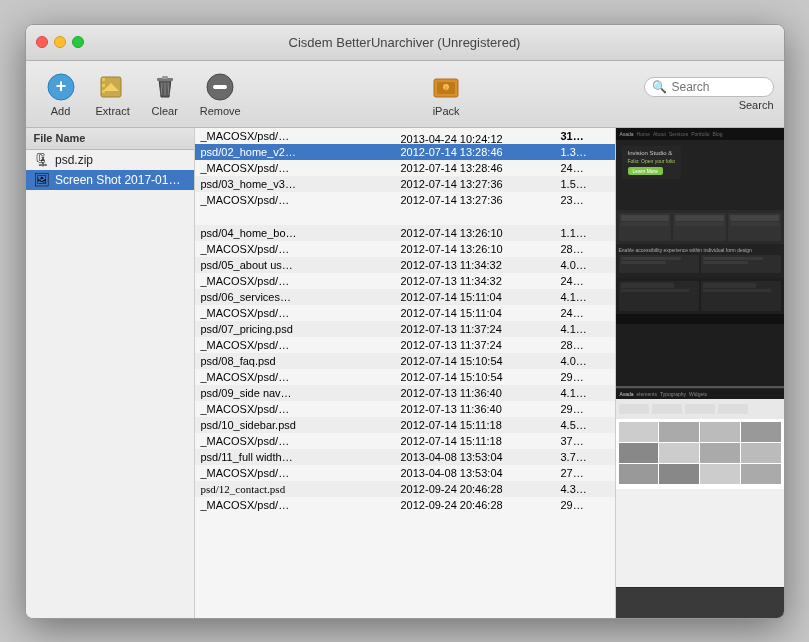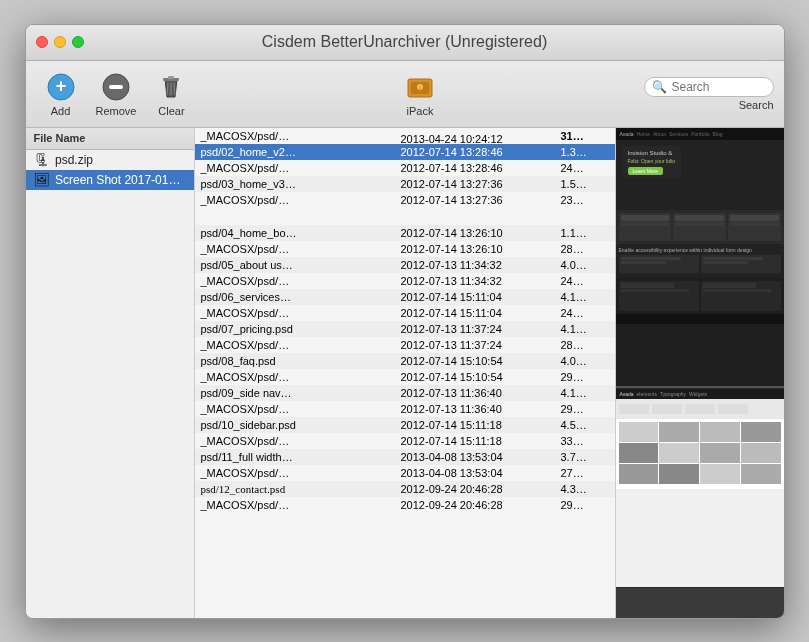--- a/index.html
+++ b/index.html
@@ -39,21 +39,21 @@
     .traffic-light {
       width: 12px;
       height: 12px;
       border-radius: 50%;
       cursor: pointer;
     }
     .tl-close { background: #ff5f57; border: 1px solid #e0443e; }
     .tl-minimize { background: #febc2e; border: 1px solid #d4a017; }
     .tl-maximize { background: #28c840; border: 1px solid #1aad2a; }
     .titlebar-title {
-      font-size: 16px;
+      font-size: 13px;
       color: #444;
       font-weight: 500;
     }
     .toolbar {
       background: linear-gradient(to bottom, #ebebeb, #d9d9d9);
       border-bottom: 1px solid #b8b8b8;
       display: flex;
       align-items: center;
       padding: 6px 10px;
       gap: 2px;
@@ -262,39 +262,51 @@
         <svg width="28" height="28" viewBox="0 0 28 28">
           <circle cx="14" cy="14" r="13" fill="#4a9fd8" stroke="#2a7fb8" stroke-width="1"></circle>
           <text x="14" y="19" text-anchor="middle" fill="white" font-size="18" font-weight="bold">+</text>
         </svg>
       </div>
       <span class="toolbar-label">Add</span>
     </div>
     <div class="toolbar-btn">
       <div class="toolbar-icon">
         <svg width="28" height="28" viewBox="0 0 28 28">
-          <circle cx="14" cy="14" r="13" fill="#6a6a6a" stroke="#4a4a4a" stroke-width="1"></circle>
-          <rect x="7" y="12" width="14" height="4" rx="2" fill="white"></rect>
+          <rect x="2" y="4" width="20" height="20" rx="2" fill="#c8a850" stroke="#a08030" stroke-width="1"></rect>
+          <polygon points="12,10 20,18 4,18" fill="#f5d060"></polygon>
+          <rect x="3" y="5" width="3" height="3" fill="#e8c850"></rect>
+          <rect x="3" y="11" width="3" height="3" fill="#e8c850"></rect>
+          <rect x="3" y="17" width="3" height="3" fill="#e8c850"></rect>
         </svg>
       </div>
-      <span class="toolbar-label">Remove</span>
+      <span class="toolbar-label">Extract</span>
     </div>
     <div class="toolbar-btn">
       <div class="toolbar-icon">
         <svg width="28" height="28" viewBox="0 0 28 28">
           <path d="M8 6 L20 6 L18 24 L10 24 Z" fill="#5a5a5a" stroke="#3a3a3a" stroke-width="1"></path>
           <rect x="6" y="5" width="16" height="3" rx="1" fill="#7a7a7a"></rect>
           <rect x="11" y="3" width="6" height="3" rx="1" fill="#9a9a9a"></rect>
           <line x1="11" y1="10" x2="10" y2="22" stroke="#888" stroke-width="1"></line>
           <line x1="14" y1="10" x2="14" y2="22" stroke="#888" stroke-width="1"></line>
           <line x1="17" y1="10" x2="18" y2="22" stroke="#888" stroke-width="1"></line>
         </svg>
       </div>
       <span class="toolbar-label">Clear</span>
     </div>
+    <div class="toolbar-btn">
+      <div class="toolbar-icon">
+        <svg width="28" height="28" viewBox="0 0 28 28">
+          <circle cx="14" cy="14" r="13" fill="#6a6a6a" stroke="#4a4a4a" stroke-width="1"></circle>
+          <rect x="7" y="12" width="14" height="4" rx="2" fill="white"></rect>
+        </svg>
+      </div>
+      <span class="toolbar-label">Remove</span>
+    </div>
 
     <div class="toolbar-spacer"></div>
 
     <div class="ipack-btn">
       <div class="toolbar-icon">
         <svg width="28" height="28" viewBox="0 0 28 28">
           <rect x="2" y="6" width="24" height="18" rx="2" fill="#d4902a" stroke="#b07020" stroke-width="1"></rect>
           <rect x="5" y="9" width="18" height="12" rx="1" fill="#c07818"></rect>
           <circle cx="14" cy="14" r="3" fill="#f5c050"></circle>
           <text x="14" y="18" text-anchor="middle" fill="#d4902a" font-size="7" font-weight="bold">i</text>
@@ -420,21 +432,21 @@
             <div class="detail-cell col-size" style="width: 60px;">29…</div>
           </div>
           <div class="detail-row" style="background: rgba(0, 0, 0, 0.03);">
             <div class="detail-cell col-name" style="width: 200px;">psd/10_sidebar.psd</div>
             <div class="detail-cell col-date" style="width: 160px;">2012-07-14  15:11:18</div>
             <div class="detail-cell col-size" style="width: 60px;">4.5…</div>
           </div>
           <div class="detail-row">
             <div class="detail-cell col-name" style="width: 200px;">_MACOSX/psd/…</div>
             <div class="detail-cell col-date" style="width: 160px;">2012-07-14  15:11:18</div>
-            <div class="detail-cell col-size" style="width: 60px;">33…</div>
+            <div class="detail-cell col-size" style="width: 60px;">37…</div>
           </div>
           <div class="detail-row" style="background: rgba(0, 0, 0, 0.03);">
             <div class="detail-cell col-name" style="width: 200px;">psd/11_full width…</div>
             <div class="detail-cell col-date" style="width: 160px;">2013-04-08  13:53:04</div>
             <div class="detail-cell col-size" style="width: 60px;">3.7…</div>
           </div>
           <div class="detail-row">
             <div class="detail-cell col-name" style="width: 200px;">_MACOSX/psd/…</div>
             <div class="detail-cell col-date" style="width: 160px;">2013-04-08  13:53:04</div>
             <div class="detail-cell col-size" style="width: 60px;">27…</div>

